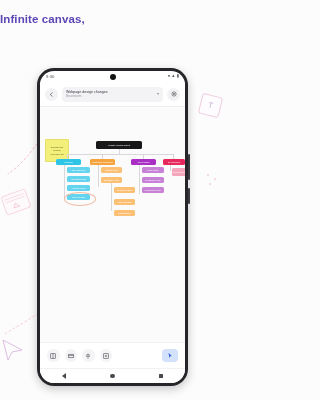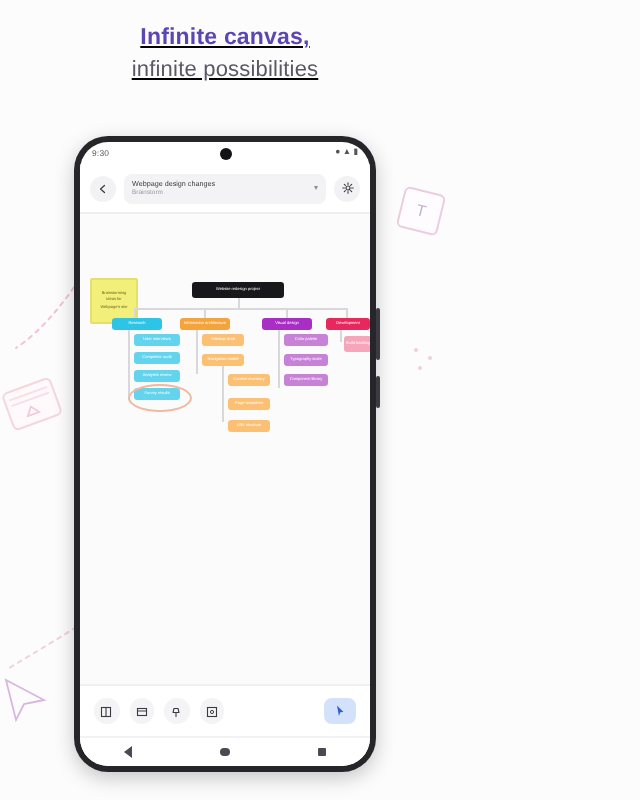--- a/index.html
+++ b/index.html
@@ -17,21 +17,21 @@
     border:1.2px solid #f3c9d4;border-radius:3px;background:#fffafc;opacity:.75;
   }
   .deco-card .bar{position:absolute;left:2px;right:2px;height:1.2px;background:#f7d6de;}
   .deco-t{
     border:1.3px solid #e9c5da;border-radius:3px;background:#fffdff;
     display:flex;align-items:center;justify-content:center;
     color:#b9a7c9;font-size:8px;opacity:.85;
   }
 
   
-  .headline{position:absolute;left:0;right:0;top:12px;text-align:center;text-decoration:underline;}
+  .headline{position:absolute;left:0;right:0;top:12px;}
   .h1{
     font-size:11.5px;font-weight:bold;color:#5b46b5;letter-spacing:.1px;
     line-height:14px;
   }
   .h2{
     font-size:11px;font-weight:normal;color:#595865;letter-spacing:.1px;
     line-height:15px;margin-top:2px;
   }
 
   
@@ -181,21 +181,20 @@
   </div>
 
   <svg class="deco" style="right:2px;top:170px;width:20px;height:20px;" viewBox="0 0 20 20">
     <circle cx="5" cy="5" r="1" fill="#f0cfd9"></circle>
     <circle cx="12" cy="9" r="1" fill="#f0cfd9"></circle>
     <circle cx="7" cy="14" r="1" fill="#f0cfd9"></circle>
   </svg>
 
   <div class="headline">
     <div class="h1">Infinite canvas,</div>
-    <div class="h2">infinite possibilities</div>
   </div>
 
   <div class="phone">
     <div class="screen">
 
       <div class="statusbar">
         <div class="sb-time">9:30</div>
         <div class="punch"></div>
         <div class="sb-right">
           <span class="sb-ic">●</span>

